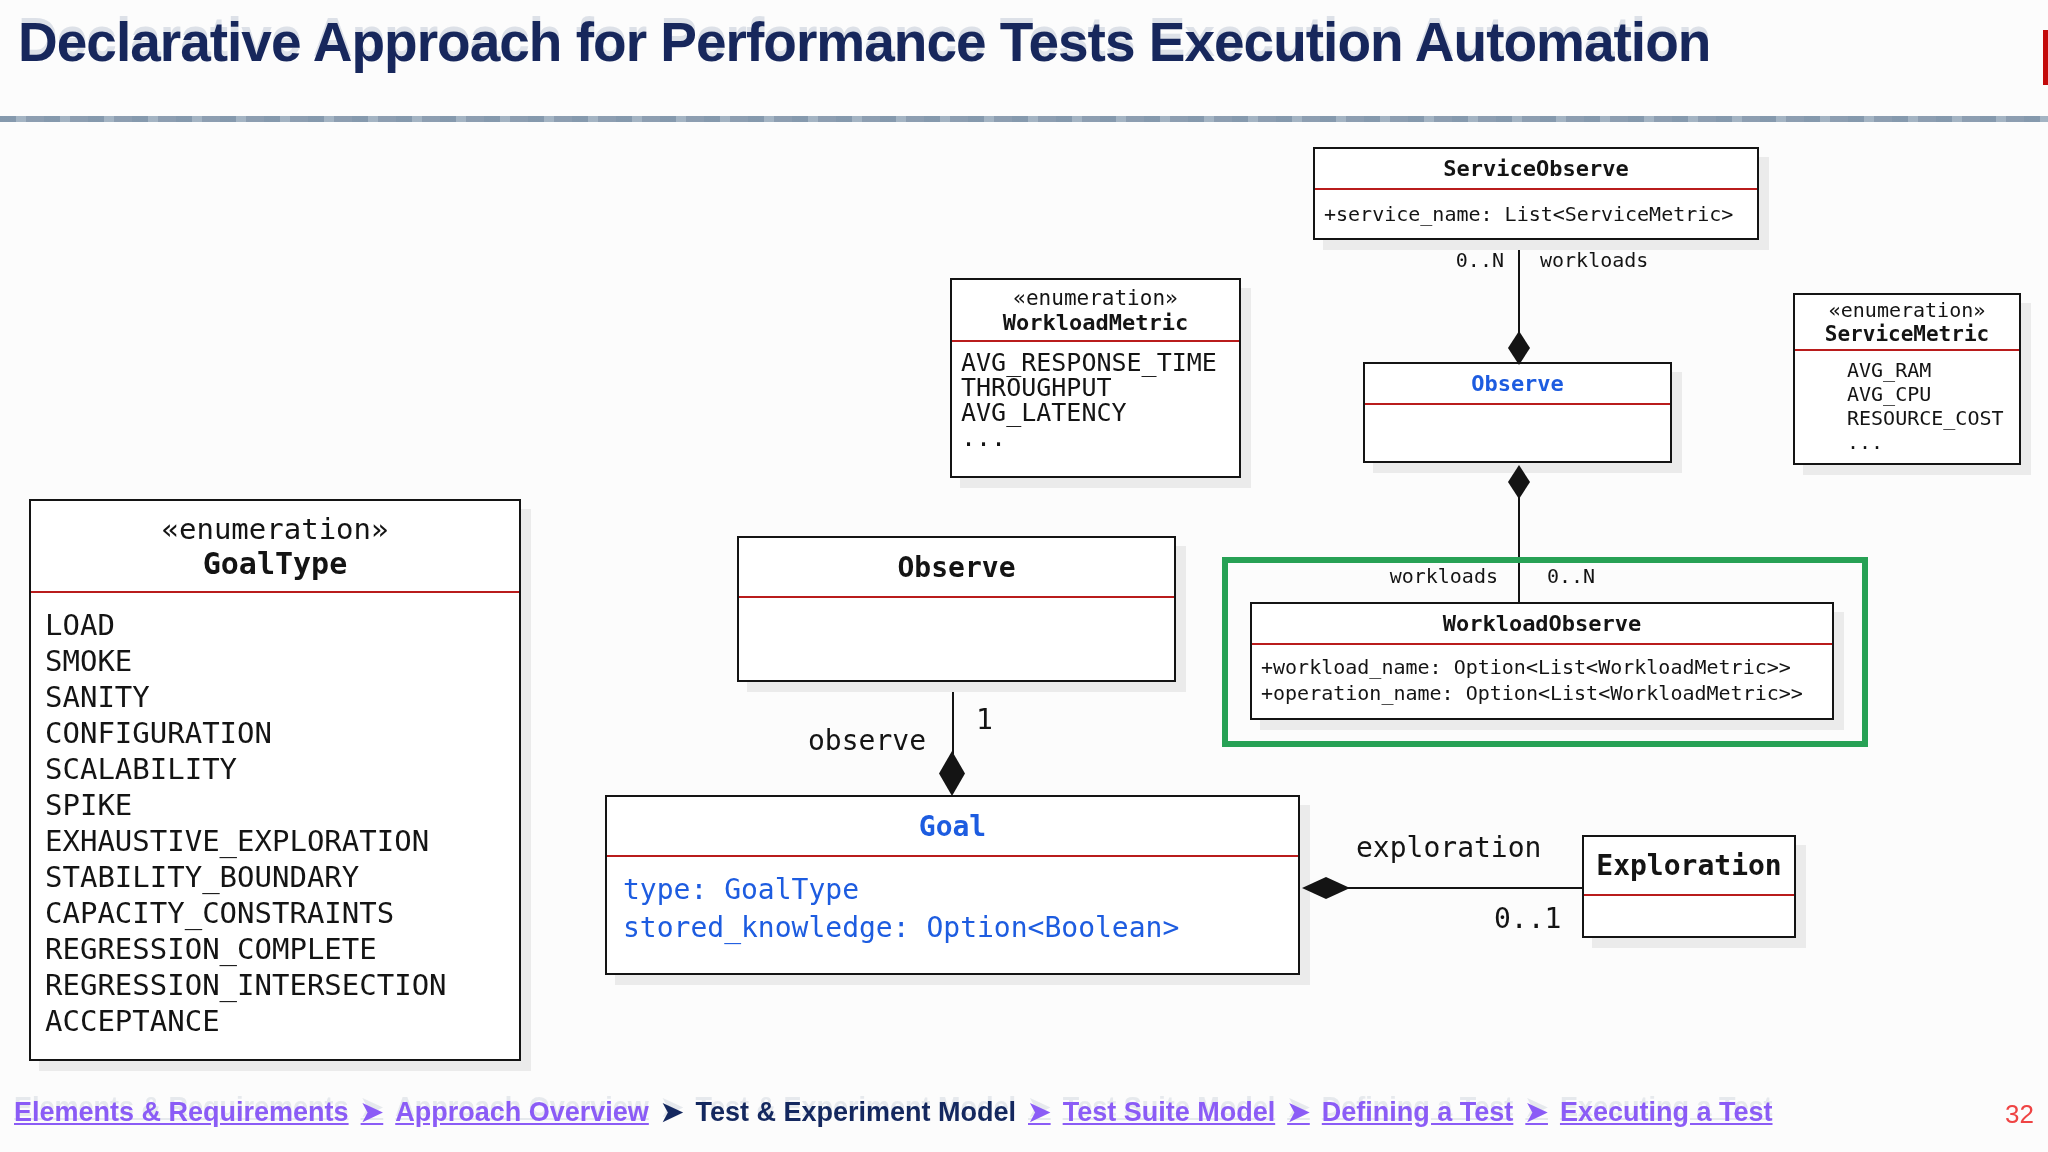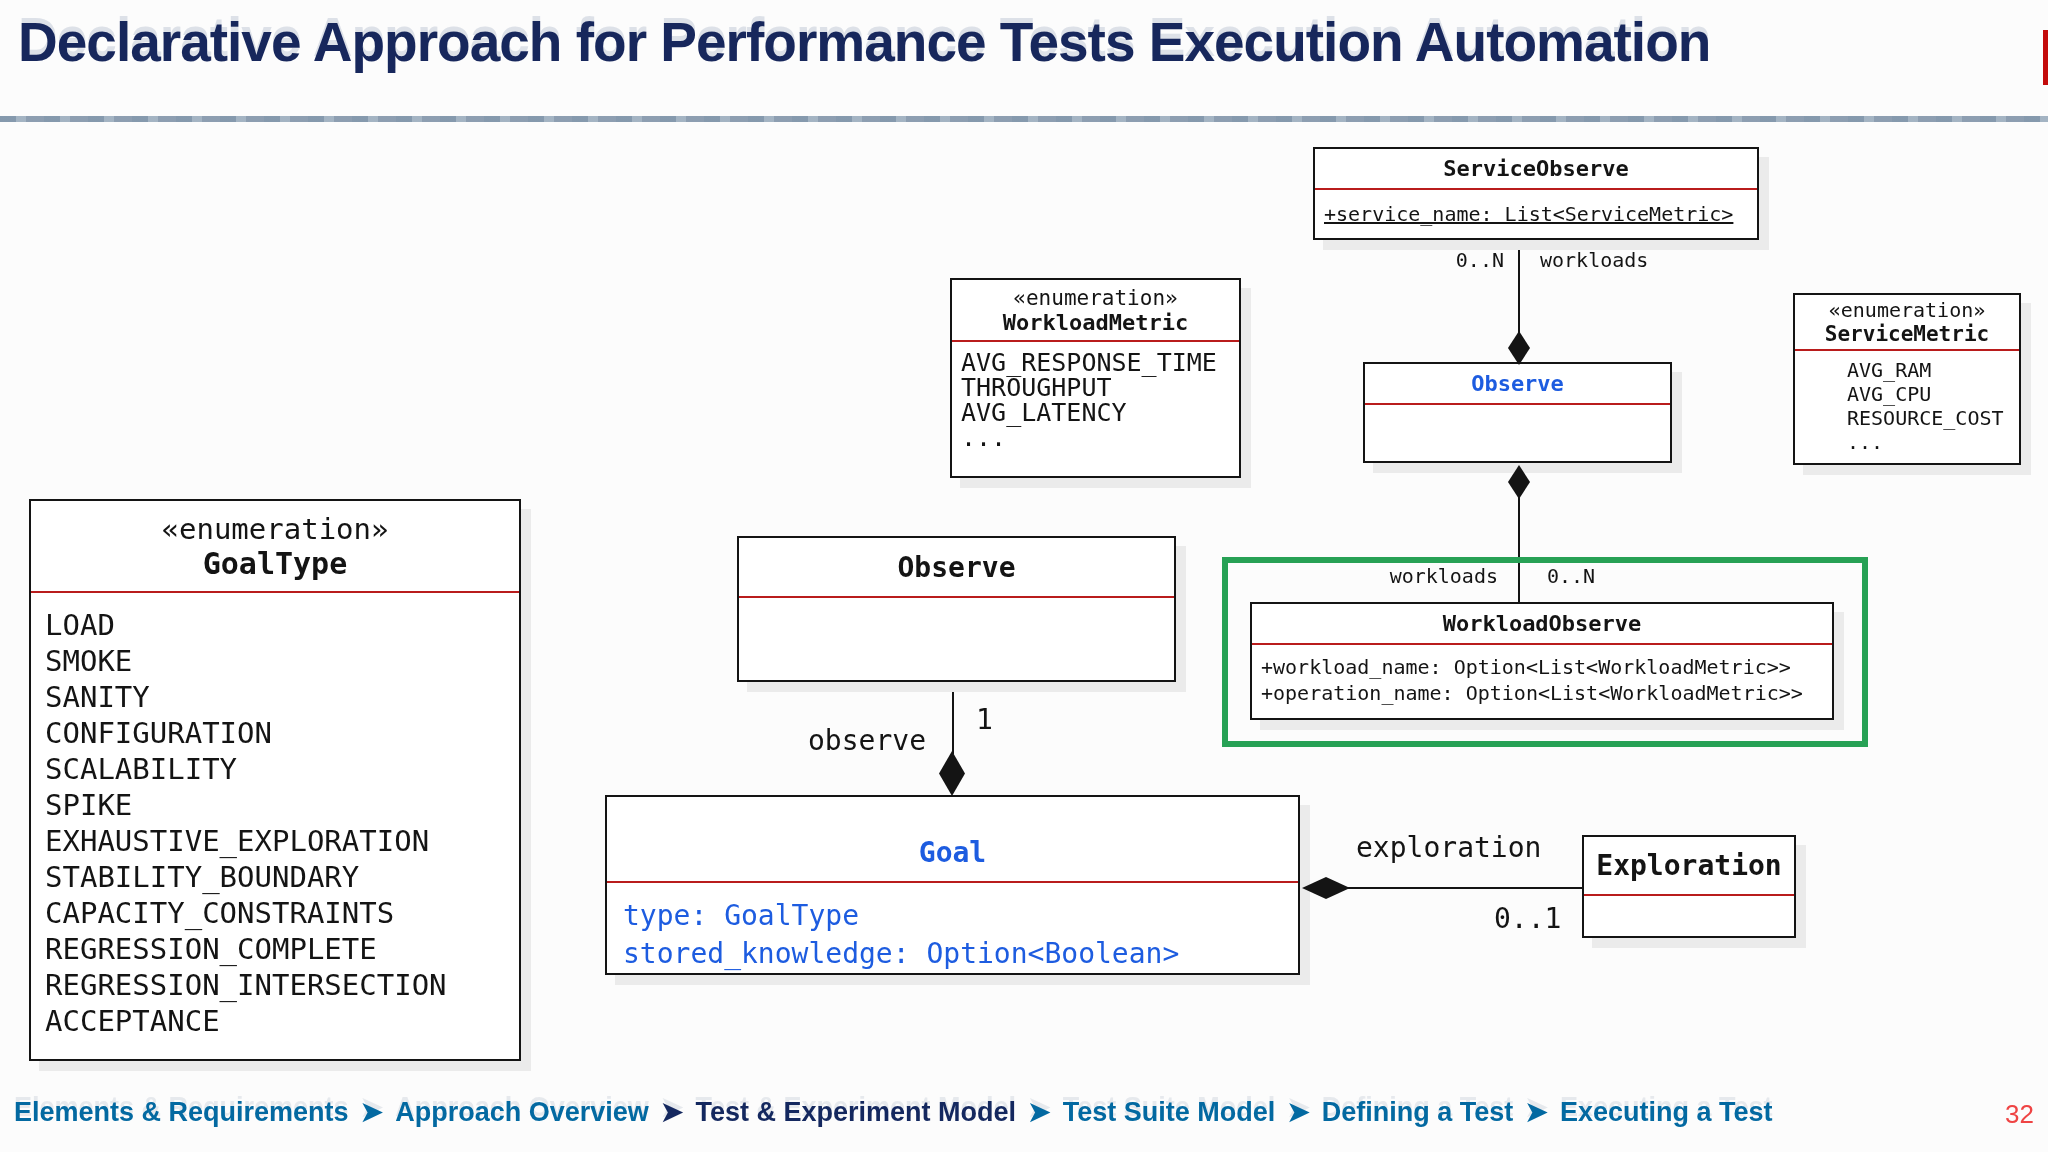--- a/index.html
+++ b/index.html
@@ -44,37 +44,37 @@
   
   .box-servicemetric{left:1793px;top:293px;width:228px;height:172px;}
   .box-servicemetric .uml-head{height:54px;}
   .box-servicemetric .stereo{font-size:20px;}
   .box-servicemetric .ename{font-size:21px;font-weight:bold;}
   .box-servicemetric .uml-values{font-size:20px;line-height:24px;padding:7px 0 0 8px;margin-left:44px;}
 
   
   .box-serviceobserve{left:1313px;top:147px;width:446px;height:93px;}
   .box-serviceobserve .uml-head{height:39px;font-size:22px;font-weight:bold;}
-  .box-serviceobserve .uml-attrs{font-size:20px;padding:12px 0 0 9px;text-decoration:underline;}
+  .box-serviceobserve .uml-attrs{font-size:20px;padding:12px 0 0 9px;}
 
   
   .box-observetop{left:1363px;top:362px;width:309px;height:101px;}
   .box-observetop .uml-head{height:39px;font-size:22px;font-weight:bold;}
 
   
   .box-workloadobserve{left:1250px;top:602px;width:584px;height:118px;}
   .box-workloadobserve .uml-head{height:39px;font-size:22px;font-weight:bold;}
   .box-workloadobserve .uml-attrs{font-size:20px;line-height:26px;padding:9px 0 0 9px;}
 
   
   .box-observemid{left:737px;top:536px;width:439px;height:146px;}
   .box-observemid .uml-head{height:58px;font-size:28px;font-weight:bold;}
 
   
-  .box-goal{left:605px;top:795px;width:695px;height:180px;justify-content:flex-end;}
+  .box-goal{left:605px;top:795px;width:695px;height:180px;}
   .box-goal .uml-head{height:58px;font-size:28px;font-weight:bold;}
   .box-goal .uml-attrs{font-size:28px;line-height:38px;padding:14px 0 0 16px;}
 
   
   .box-exploration{left:1582px;top:835px;width:214px;height:103px;}
   .box-exploration .uml-head{height:57px;font-size:28px;font-weight:bold;}
 
   
   .highlight-green{position:absolute;left:1222px;top:557px;width:646px;height:190px;
     border:6px solid #27a155;box-sizing:border-box;background:transparent;z-index:5;}
@@ -107,21 +107,21 @@
   .d-exploration{left:1302px;top:877px;width:48px;height:22px;}
   .l-exploration{left:1346px;top:887px;width:236px;height:2px;}
   .lab-exploration-role{left:1356px;top:831px;font-size:28px;}
   .lab-exploration-mult{left:1494px;top:902px;font-size:28px;}
 
   
   .breadcrumb{position:absolute;left:8px;top:1096px;width:1990px;
     font-family:"Liberation Sans",sans-serif;font-weight:bold;font-size:27px;
     white-space:nowrap;text-shadow:0 -5px 0 rgba(190,198,210,0.35);}
   .bc-item,.bc-sep{display:inline-block;margin:0 6px;}
-  .bc-gray{color:#0369a1;}
+  .bc-gray{color:#8b5cf6;text-decoration:underline;}
   .bc-active{color:#14285f;}
   .page-number{position:absolute;right:14px;top:1099px;font-size:26px;color:#ef4444;
     font-family:"Liberation Sans",sans-serif;font-weight:normal;}
 </style>
 </head>
 <body>
 
 <div class="stage">
 
   <div class="slide-title">Declarative Approach for Performance Tests Execution Automation</div>

